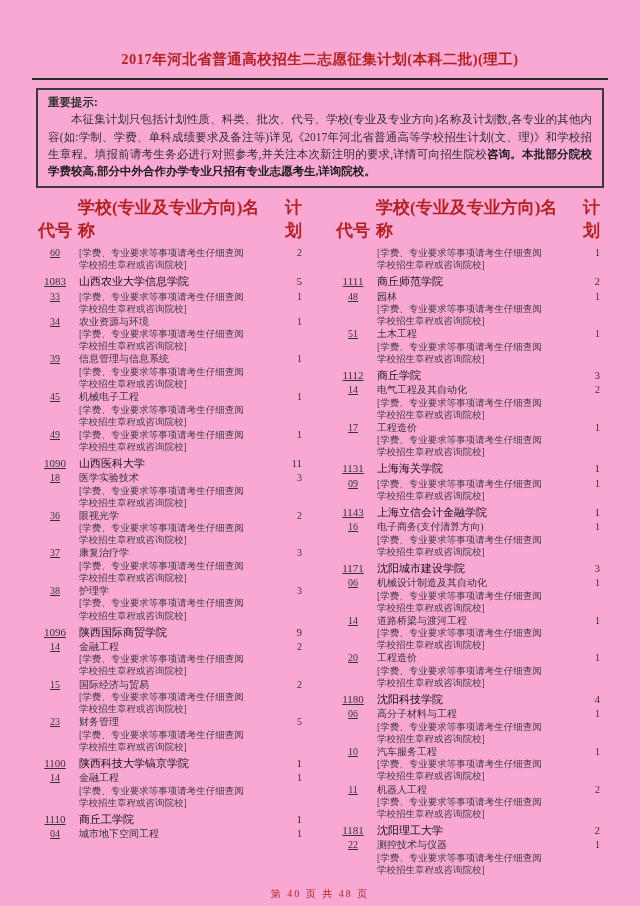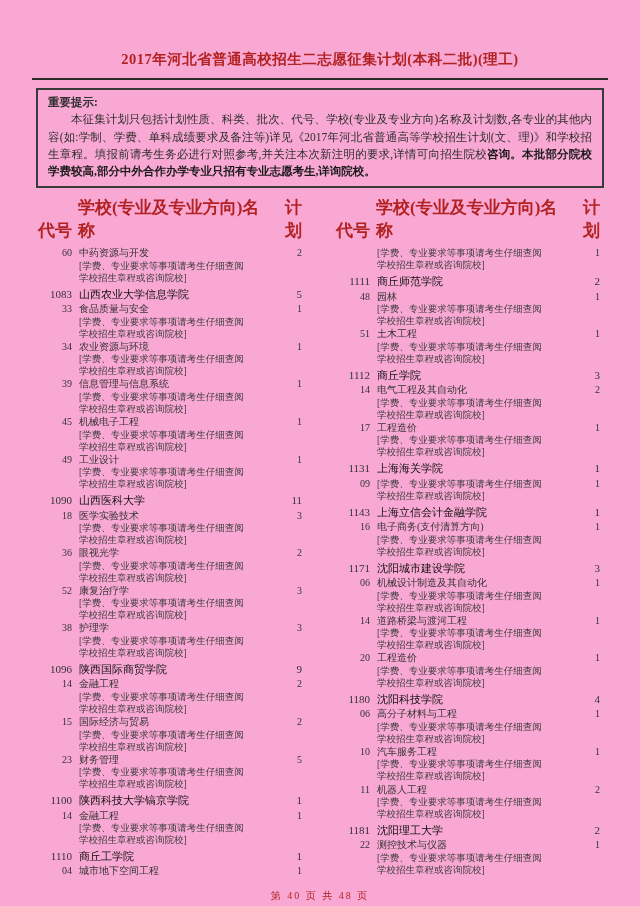--- a/index.html
+++ b/index.html
@@ -50,21 +50,21 @@
     color:#b22222;
     font-size:17px;
     margin-bottom:5px;
     align-items:flex-end;
   }
   .thead .code{width:36px;flex:none;text-align:left;}
   .thead .name{flex:1;padding-left:4px;}
   .thead .plan{width:26px;flex:none;text-align:right;}
   .rows{font-size:10px;line-height:1.25;}
   .row{display:flex;align-items:flex-start;margin-bottom:1px;}
-  .row .code{width:34px;flex:none;text-align:right;color:#333;}
+  .row .code{width:34px;flex:none;text-align:center;color:#333;text-decoration:underline;}
   .row .name{flex:1;padding-left:7px;}
   .row .plan{width:24px;flex:none;text-align:right;color:#333;}
   .row-school{font-size:11px;line-height:1.3;margin:3px 0 2px 0;}
   .row-school .nm{font-weight:normal;color:#111;}
   .row .note{
     font-size:9.5px;
     line-height:1.27;
     color:#3d3d3d;
     max-width:174px;
   }
@@ -93,36 +93,34 @@
     <div class="col">
       <div class="thead">
         <span class="code">代号</span>
         <span class="name">学校(专业及专业方向)名称</span>
         <span class="plan">计划</span>
       </div>
       <div class="rows">
           <div class="row row-major">
             <span class="code">60</span>
             <span class="name">
-              <div class="nm">中药资源与开发</div>
               <div class="note">[学费、专业要求等事项请考生仔细查阅学校招生章程或咨询院校]</div>
             </span>
             <span class="plan">2</span>
           </div>
           <div class="row row-school">
             <span class="code">1083</span>
             <span class="name">
               <div class="nm">山西农业大学信息学院</div>
             </span>
             <span class="plan">5</span>
           </div>
           <div class="row row-major">
             <span class="code">33</span>
             <span class="name">
-              <div class="nm">食品质量与安全</div>
               <div class="note">[学费、专业要求等事项请考生仔细查阅学校招生章程或咨询院校]</div>
             </span>
             <span class="plan">1</span>
           </div>
           <div class="row row-major">
             <span class="code">34</span>
             <span class="name">
               <div class="nm">农业资源与环境</div>
               <div class="note">[学费、专业要求等事项请考生仔细查阅学校招生章程或咨询院校]</div>
             </span>
@@ -140,21 +138,20 @@
             <span class="code">45</span>
             <span class="name">
               <div class="nm">机械电子工程</div>
               <div class="note">[学费、专业要求等事项请考生仔细查阅学校招生章程或咨询院校]</div>
             </span>
             <span class="plan">1</span>
           </div>
           <div class="row row-major">
             <span class="code">49</span>
             <span class="name">
-              <div class="nm">工业设计</div>
               <div class="note">[学费、专业要求等事项请考生仔细查阅学校招生章程或咨询院校]</div>
             </span>
             <span class="plan">1</span>
           </div>
           <div class="row row-school">
             <span class="code">1090</span>
             <span class="name">
               <div class="nm">山西医科大学</div>
             </span>
             <span class="plan">11</span>
@@ -169,21 +166,21 @@
           </div>
           <div class="row row-major">
             <span class="code">36</span>
             <span class="name">
               <div class="nm">眼视光学</div>
               <div class="note">[学费、专业要求等事项请考生仔细查阅学校招生章程或咨询院校]</div>
             </span>
             <span class="plan">2</span>
           </div>
           <div class="row row-major">
-            <span class="code">52</span>
+            <span class="code">37</span>
             <span class="name">
               <div class="nm">康复治疗学</div>
               <div class="note">[学费、专业要求等事项请考生仔细查阅学校招生章程或咨询院校]</div>
             </span>
             <span class="plan">3</span>
           </div>
           <div class="row row-major">
             <span class="code">38</span>
             <span class="name">
               <div class="nm">护理学</div>

